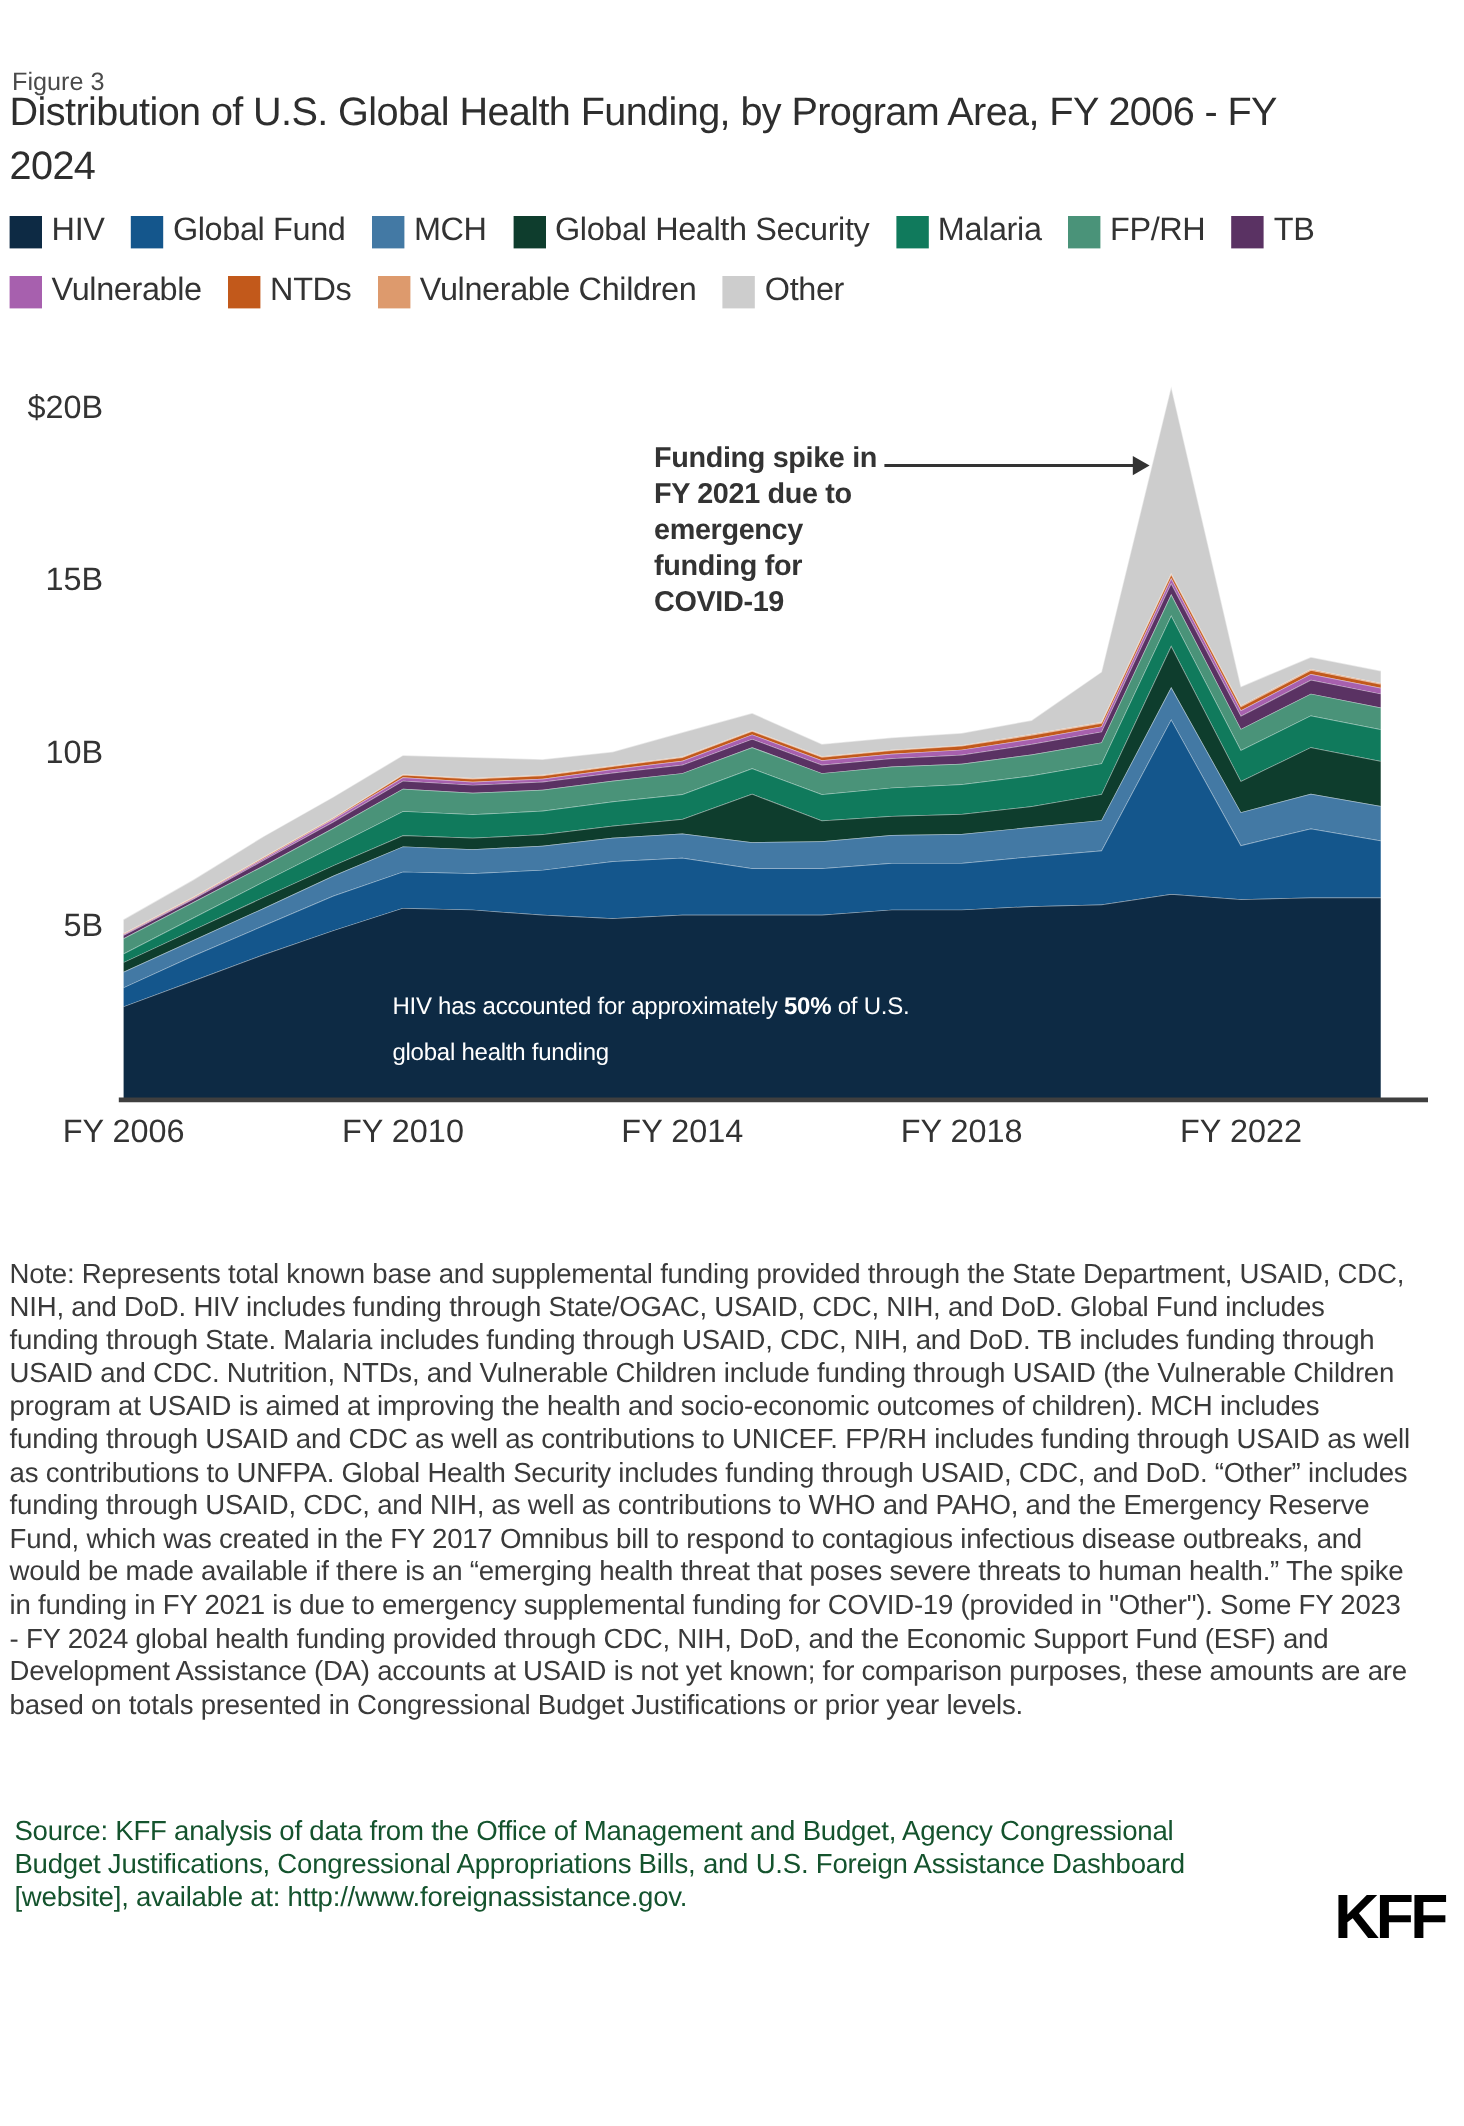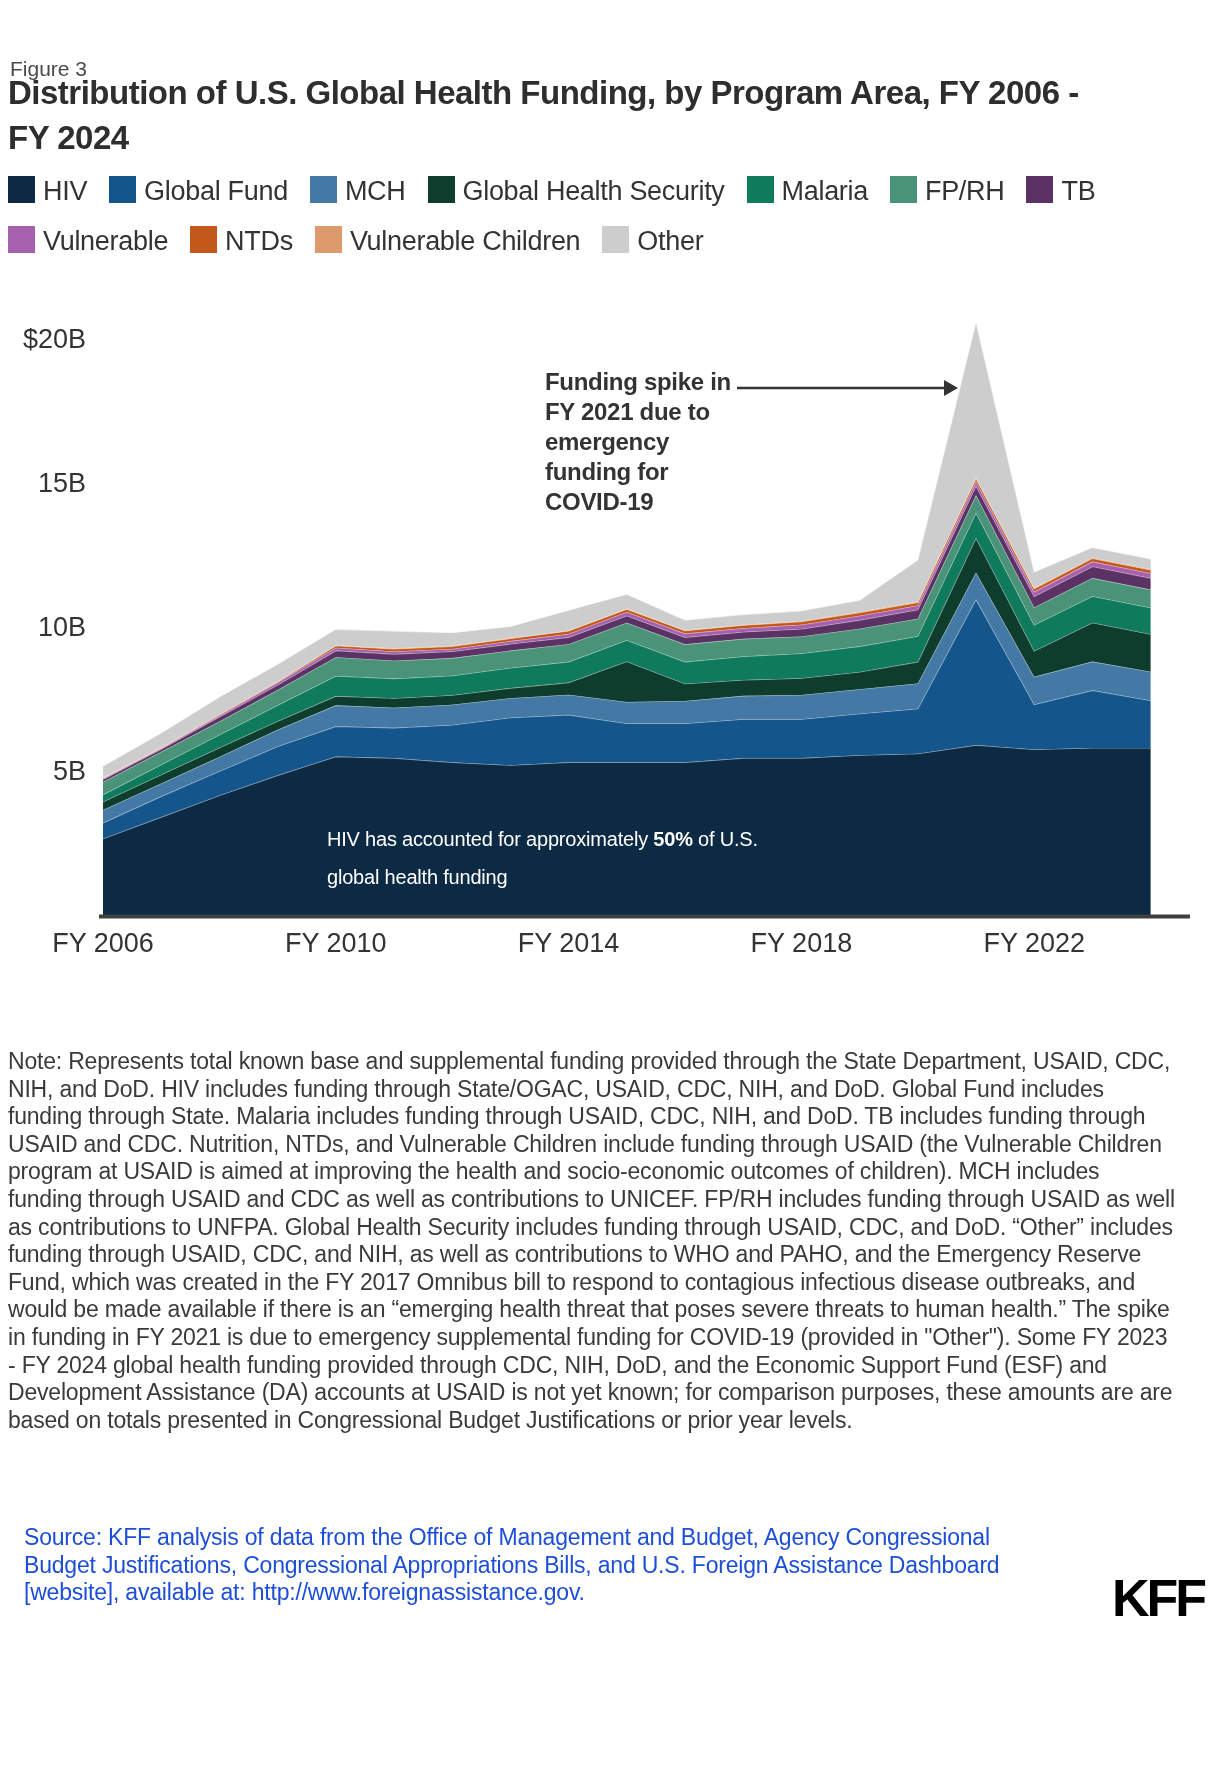--- a/index.html
+++ b/index.html
@@ -1,36 +1,36 @@
 <!DOCTYPE html>
 <html><head>
 <meta charset="utf-8">
 <style>
   html,body{margin:0;padding:0;background:#ffffff;}
   .page{position:relative;width:1220px;height:1772px;background:#fff;overflow:hidden;
         font-family:"Liberation Sans","DejaVu Sans",sans-serif;color:#333;}
   .figure-label{position:absolute;top:12px;left:10px;font-size:21px;color:#4a4a4a;letter-spacing:0;margin-top:45px;}
   .title{position:absolute;top:70px;left:8px;width:1090px;margin:0;
-         font-size:33px;line-height:45px;font-weight:bold;color:#2e2e2e;letter-spacing:-0.5px;}
+         font-size:33px;line-height:45px;font-weight:normal;color:#2e2e2e;letter-spacing:-0.5px;}
   .legend{position:absolute;top:176px;left:8px;width:1204px;display:flex;flex-wrap:wrap;
           column-gap:22px;row-gap:19px;align-items:center;}
-  .legend-item{display:flex;align-items:flex-start;gap:8px;}
+  .legend-item{display:flex;align-items:flex-end;gap:8px;}
   .legend-swatch{width:27px;height:27px;display:inline-block;flex:0 0 auto;}
   .legend-text{font-size:27px;color:#333;white-space:nowrap;letter-spacing:-0.3px;}
   .chart{position:absolute;top:270px;left:0;width:1220px;height:700px;}
   .chart svg{position:absolute;top:0;left:0;}
   .annot-covid{position:absolute;left:545px;top:97px;width:200px;
                font-size:24px;line-height:30px;color:#333;white-space:pre-line;letter-spacing:-0.3px;font-weight:bold;}
   .annot-hiv{position:absolute;left:327px;top:550px;width:540px;
              font-size:20px;line-height:38px;color:#ffffff;white-space:pre-line;letter-spacing:-0.2px;}
   .annot-hiv b{font-weight:bold;}
   .note{position:absolute;top:1048px;left:8px;width:1170px;margin:0;
         font-size:23px;line-height:27.6px;color:#3a3a3a;letter-spacing:-0.2px;}
-  .source{position:absolute;top:1508px;left:8px;width:980px;margin:16px;
-          font-size:23px;line-height:27.6px;color:#1d4ed8;letter-spacing:-0.2px;}
+  .source{position:absolute;top:1508px;left:8px;width:980px;margin:4px;
+          font-size:23px;line-height:27.6px;color:#14532d;letter-spacing:-0.2px;}
   .kff{position:absolute;top:1568px;right:16px;font-size:52px;font-weight:bold;
        color:#000;letter-spacing:-3px;font-family:Liberation Sans, sans-serif;}
 </style>
 </head>
 <body>
 
 <div class="page">
 
   <div class="figure-label">Figure 3</div>
 

